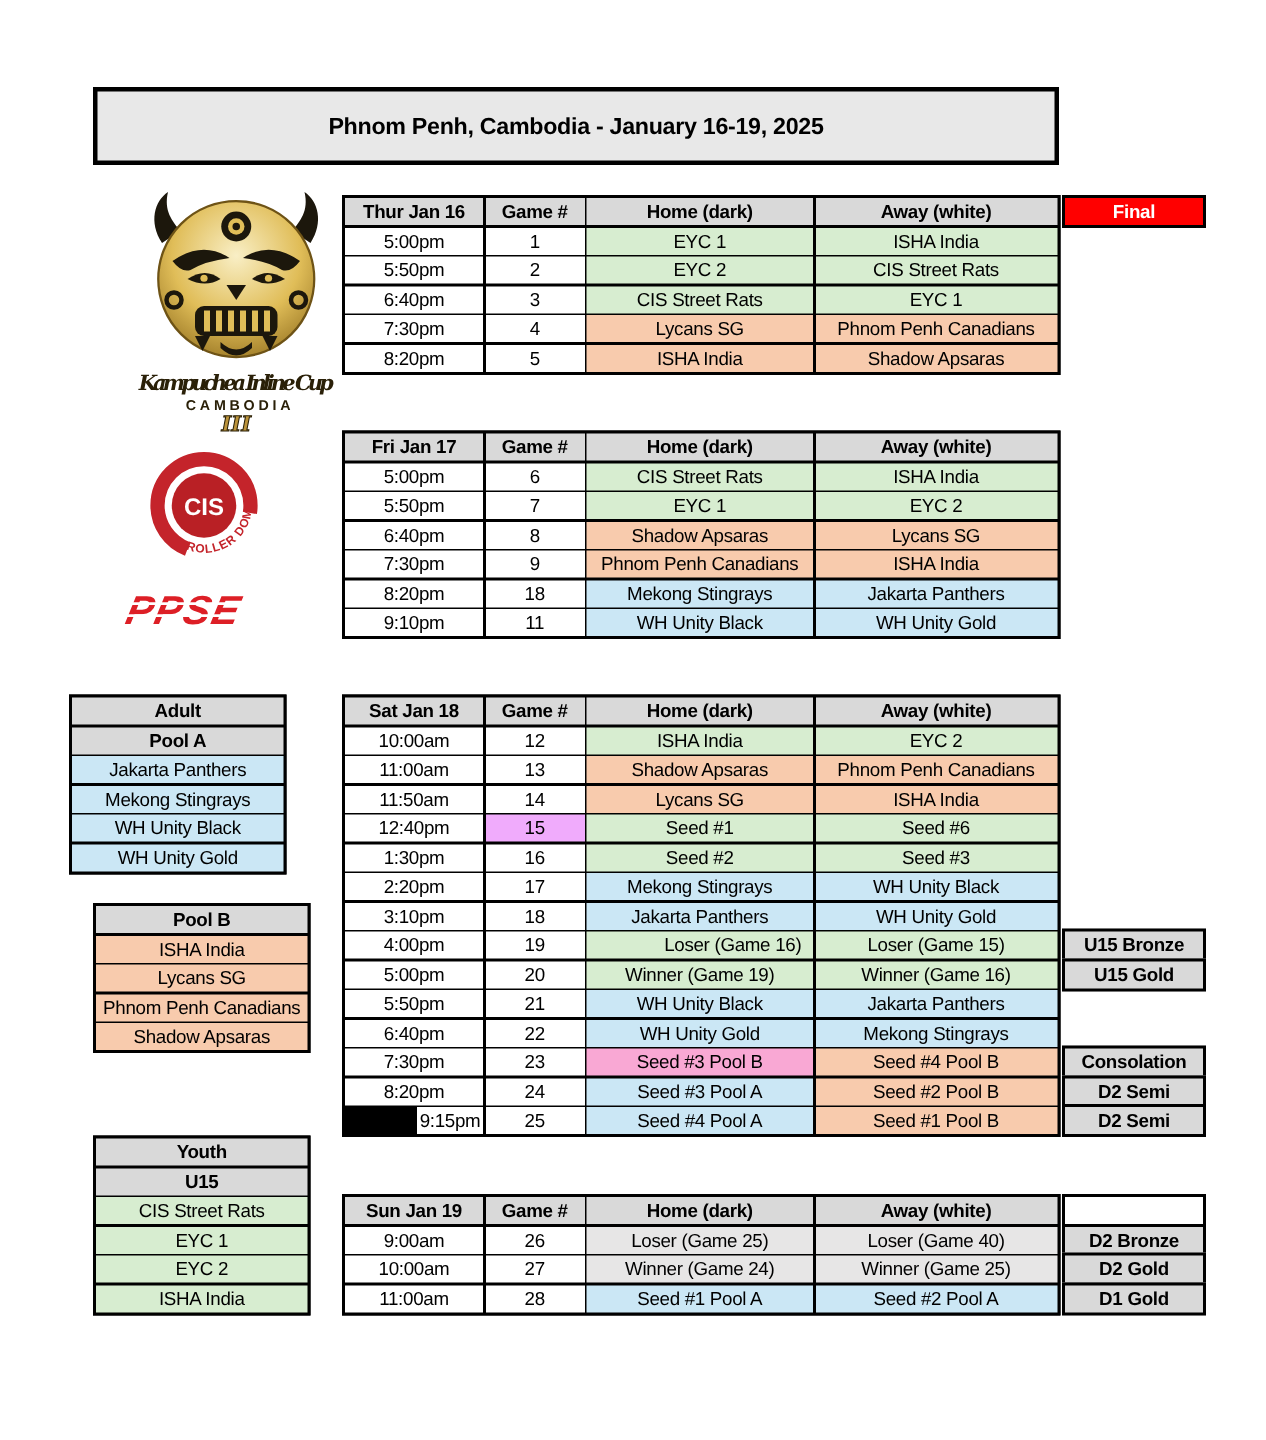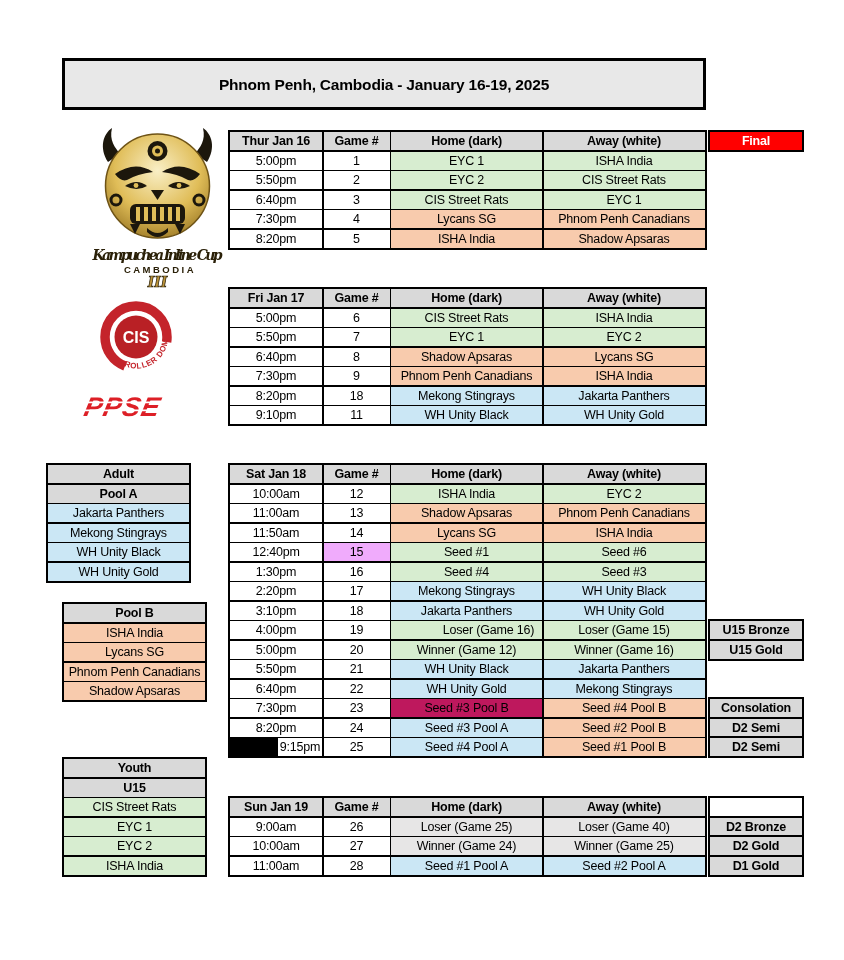--- a/index.html
+++ b/index.html
@@ -200,49 +200,49 @@
         <div class="cell c" style="background: rgb(255, 255, 255);">11:50am</div>
         <div class="cell c" style="background: rgb(255, 255, 255);">14</div>
         <div class="cell c" style="background: rgb(248, 203, 173);">Lycans SG</div>
         <div class="cell c" style="background: rgb(248, 203, 173);">ISHA India</div>
         <div class="cell c" style="background: rgb(255, 255, 255);">12:40pm</div>
         <div class="cell c" style="background: #f0abfc;">15</div>
         <div class="cell c" style="background: rgb(215, 237, 208);">Seed #1</div>
         <div class="cell c" style="background: rgb(215, 237, 208);">Seed #6</div>
         <div class="cell c" style="background: rgb(255, 255, 255);">1:30pm</div>
         <div class="cell c" style="background: rgb(255, 255, 255);">16</div>
-        <div class="cell c" style="background: rgb(215, 237, 208);">Seed #4</div>
+        <div class="cell c" style="background: rgb(215, 237, 208);">Seed #2</div>
         <div class="cell c" style="background: rgb(215, 237, 208);">Seed #3</div>
         <div class="cell c" style="background: rgb(255, 255, 255);">2:20pm</div>
         <div class="cell c" style="background: rgb(255, 255, 255);">17</div>
         <div class="cell c" style="background: rgb(203, 231, 245);">Mekong Stingrays</div>
         <div class="cell c" style="background: rgb(203, 231, 245);">WH Unity Black</div>
         <div class="cell c" style="background: rgb(255, 255, 255);">3:10pm</div>
         <div class="cell c" style="background: rgb(255, 255, 255);">18</div>
         <div class="cell c" style="background: rgb(203, 231, 245);">Jakarta Panthers</div>
         <div class="cell c" style="background: rgb(203, 231, 245);">WH Unity Gold</div>
         <div class="cell c" style="background: rgb(255, 255, 255);">4:00pm</div>
         <div class="cell c" style="background: rgb(255, 255, 255);">19</div>
         <div class="cell c" style="background: rgb(215, 237, 208); padding-left: 44px;">Loser (Game 16)</div>
         <div class="cell c" style="background: rgb(215, 237, 208);">Loser (Game 15)</div>
         <div class="cell c" style="background: rgb(255, 255, 255);">5:00pm</div>
         <div class="cell c" style="background: rgb(255, 255, 255);">20</div>
-        <div class="cell c" style="background: rgb(215, 237, 208);">Winner (Game 12)</div>
+        <div class="cell c" style="background: rgb(215, 237, 208);">Winner (Game 19)</div>
         <div class="cell c" style="background: rgb(215, 237, 208);">Winner (Game 16)</div>
         <div class="cell c" style="background: rgb(255, 255, 255);">5:50pm</div>
         <div class="cell c" style="background: rgb(255, 255, 255);">21</div>
         <div class="cell c" style="background: rgb(203, 231, 245);">WH Unity Black</div>
         <div class="cell c" style="background: rgb(203, 231, 245);">Jakarta Panthers</div>
         <div class="cell c" style="background: rgb(255, 255, 255);">6:40pm</div>
         <div class="cell c" style="background: rgb(255, 255, 255);">22</div>
         <div class="cell c" style="background: rgb(203, 231, 245);">WH Unity Gold</div>
         <div class="cell c" style="background: rgb(203, 231, 245);">Mekong Stingrays</div>
         <div class="cell c" style="background: rgb(255, 255, 255);">7:30pm</div>
         <div class="cell c" style="background: rgb(255, 255, 255);">23</div>
-        <div class="cell c" style="background: #be185d;">Seed #3 Pool B</div>
+        <div class="cell c" style="background: #f9a8d4;">Seed #3 Pool B</div>
         <div class="cell c" style="background: rgb(248, 203, 173);">Seed #4 Pool B</div>
         <div class="cell c" style="background: rgb(255, 255, 255);">8:20pm</div>
         <div class="cell c" style="background: rgb(255, 255, 255);">24</div>
         <div class="cell c" style="background: rgb(203, 231, 245);">Seed #3 Pool A</div>
         <div class="cell c" style="background: rgb(248, 203, 173);">Seed #2 Pool B</div>
         <div class="cell c" style="background: rgb(255, 255, 255); margin-left: 48px;">9:15pm</div>
         <div class="cell c" style="background: rgb(255, 255, 255);">25</div>
         <div class="cell c" style="background: rgb(203, 231, 245);">Seed #4 Pool A</div>
         <div class="cell c" style="background: rgb(248, 203, 173);">Seed #1 Pool B</div>
       </div>

